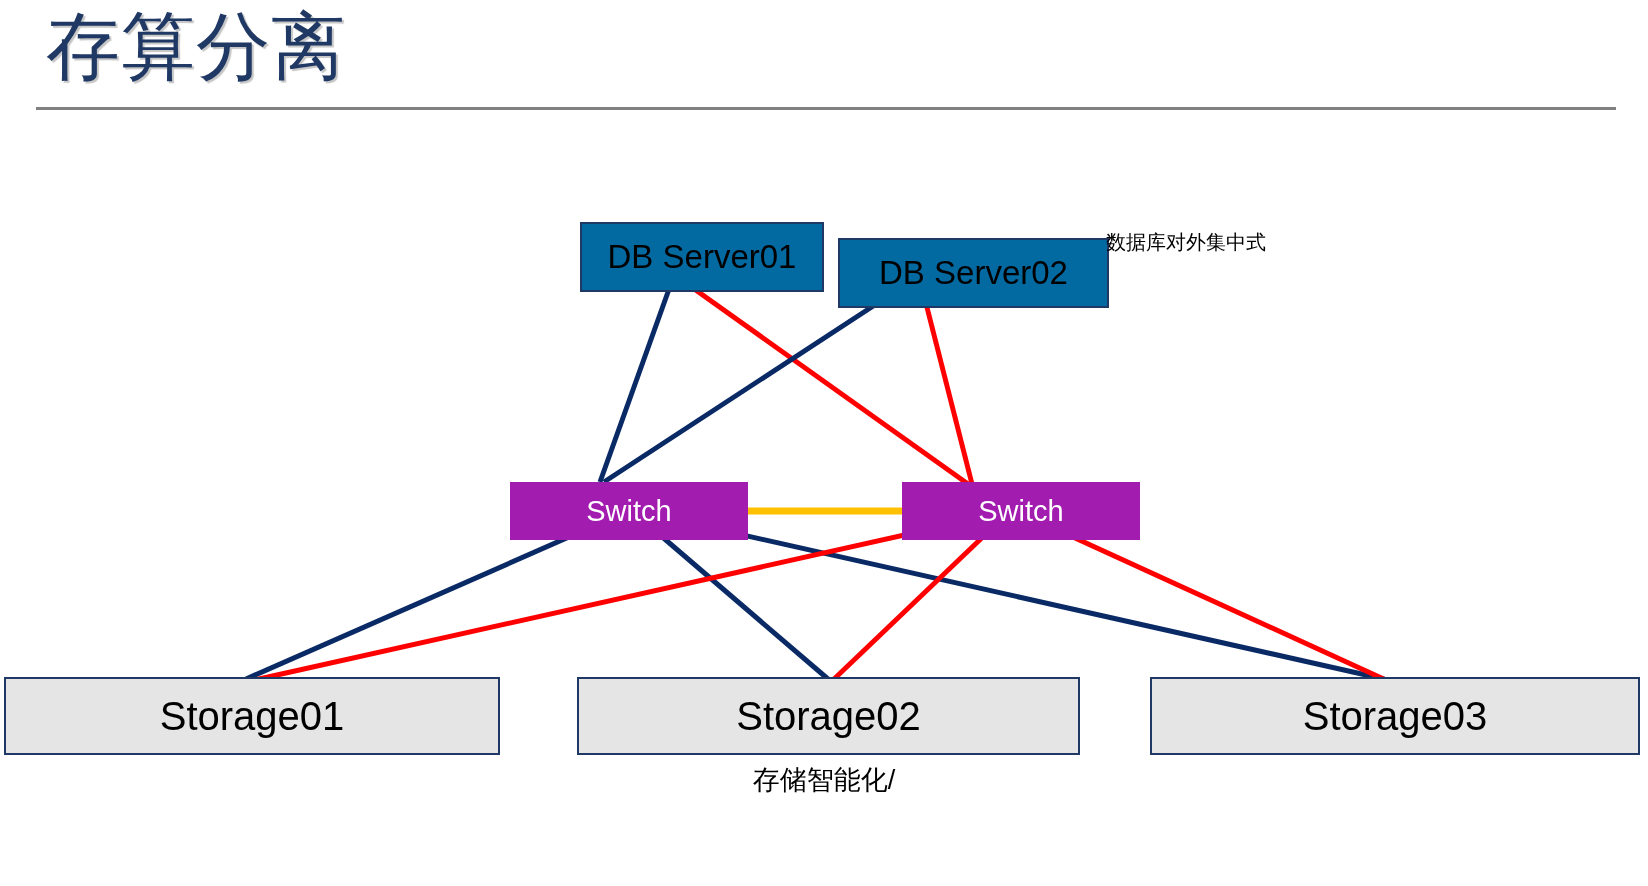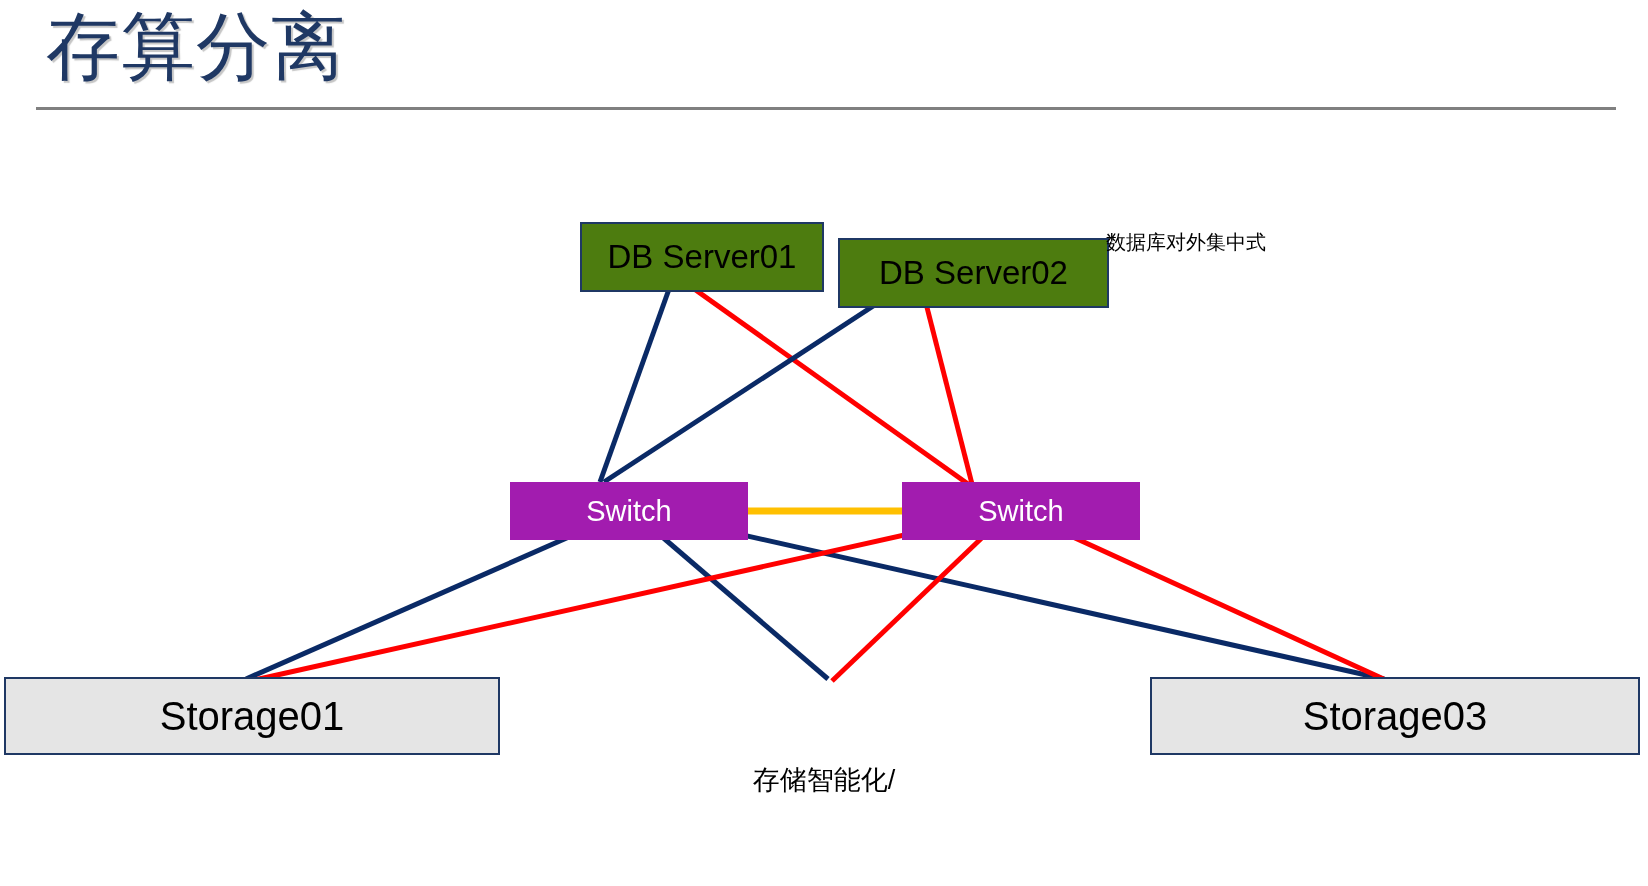--- a/index.html
+++ b/index.html
@@ -53,21 +53,21 @@
   
   .node {
     position: absolute;
     box-sizing: border-box;
     display: flex;
     align-items: center;
     justify-content: center;
     white-space: nowrap;
   }
   .node.db {
-    background: #4d7c0f;
+    background: #0369a1;
     border: 2px solid #1F3864;
     font-size: 33px;
     color: #000000;
   }
   .node.switch {
     background: #a21caf;
     border: none;
     font-size: 29px;
     color: #FFFFFF;
   }
@@ -137,20 +137,23 @@
   <div class="node switch" id="node-sw01" style="left: 510px; top: 482px; width: 238px; height: 58px;">
     <span>Switch</span>
   </div>
   <div class="node switch" id="node-sw02" style="left: 902px; top: 482px; width: 238px; height: 58px;">
     <span>Switch</span>
   </div>
 
   <div class="node storage" id="node-st01" style="left: 4px; top: 677px; width: 496px; height: 78px;">
     <span>Storage01</span>
   </div>
+  <div class="node storage" id="node-st02" style="left: 577px; top: 677px; width: 503px; height: 78px;">
+    <span>Storage02</span>
+  </div>
   <div class="node storage" id="node-st03" style="left: 1150px; top: 677px; width: 490px; height: 78px;">
     <span>Storage03</span>
   </div>
 
   <div class="annotation" id="note-db">数据库对外集中式</div>
   <div class="annotation" id="note-storage">
     <span class="line">存储智能化/</span>
   </div>
 
 </div>

